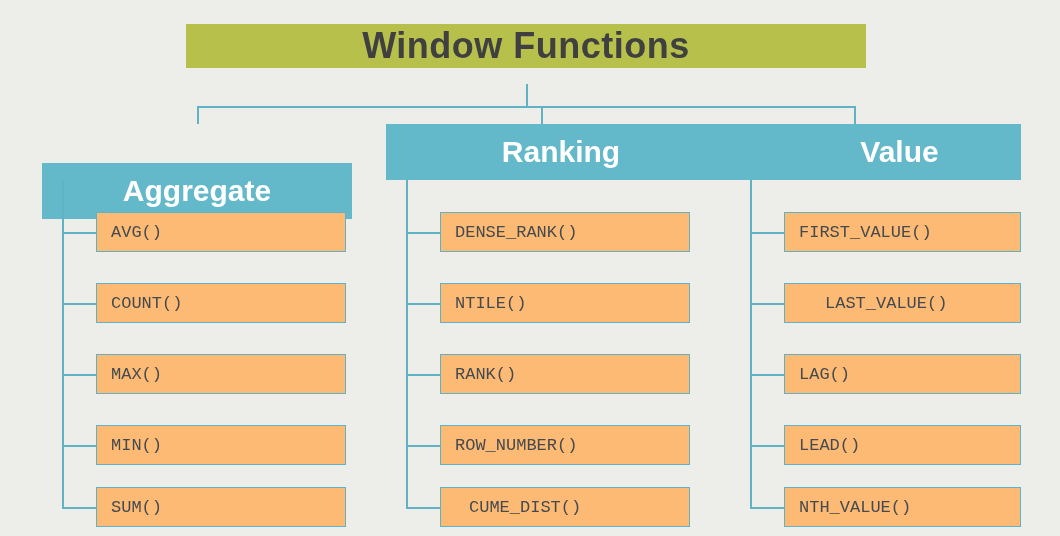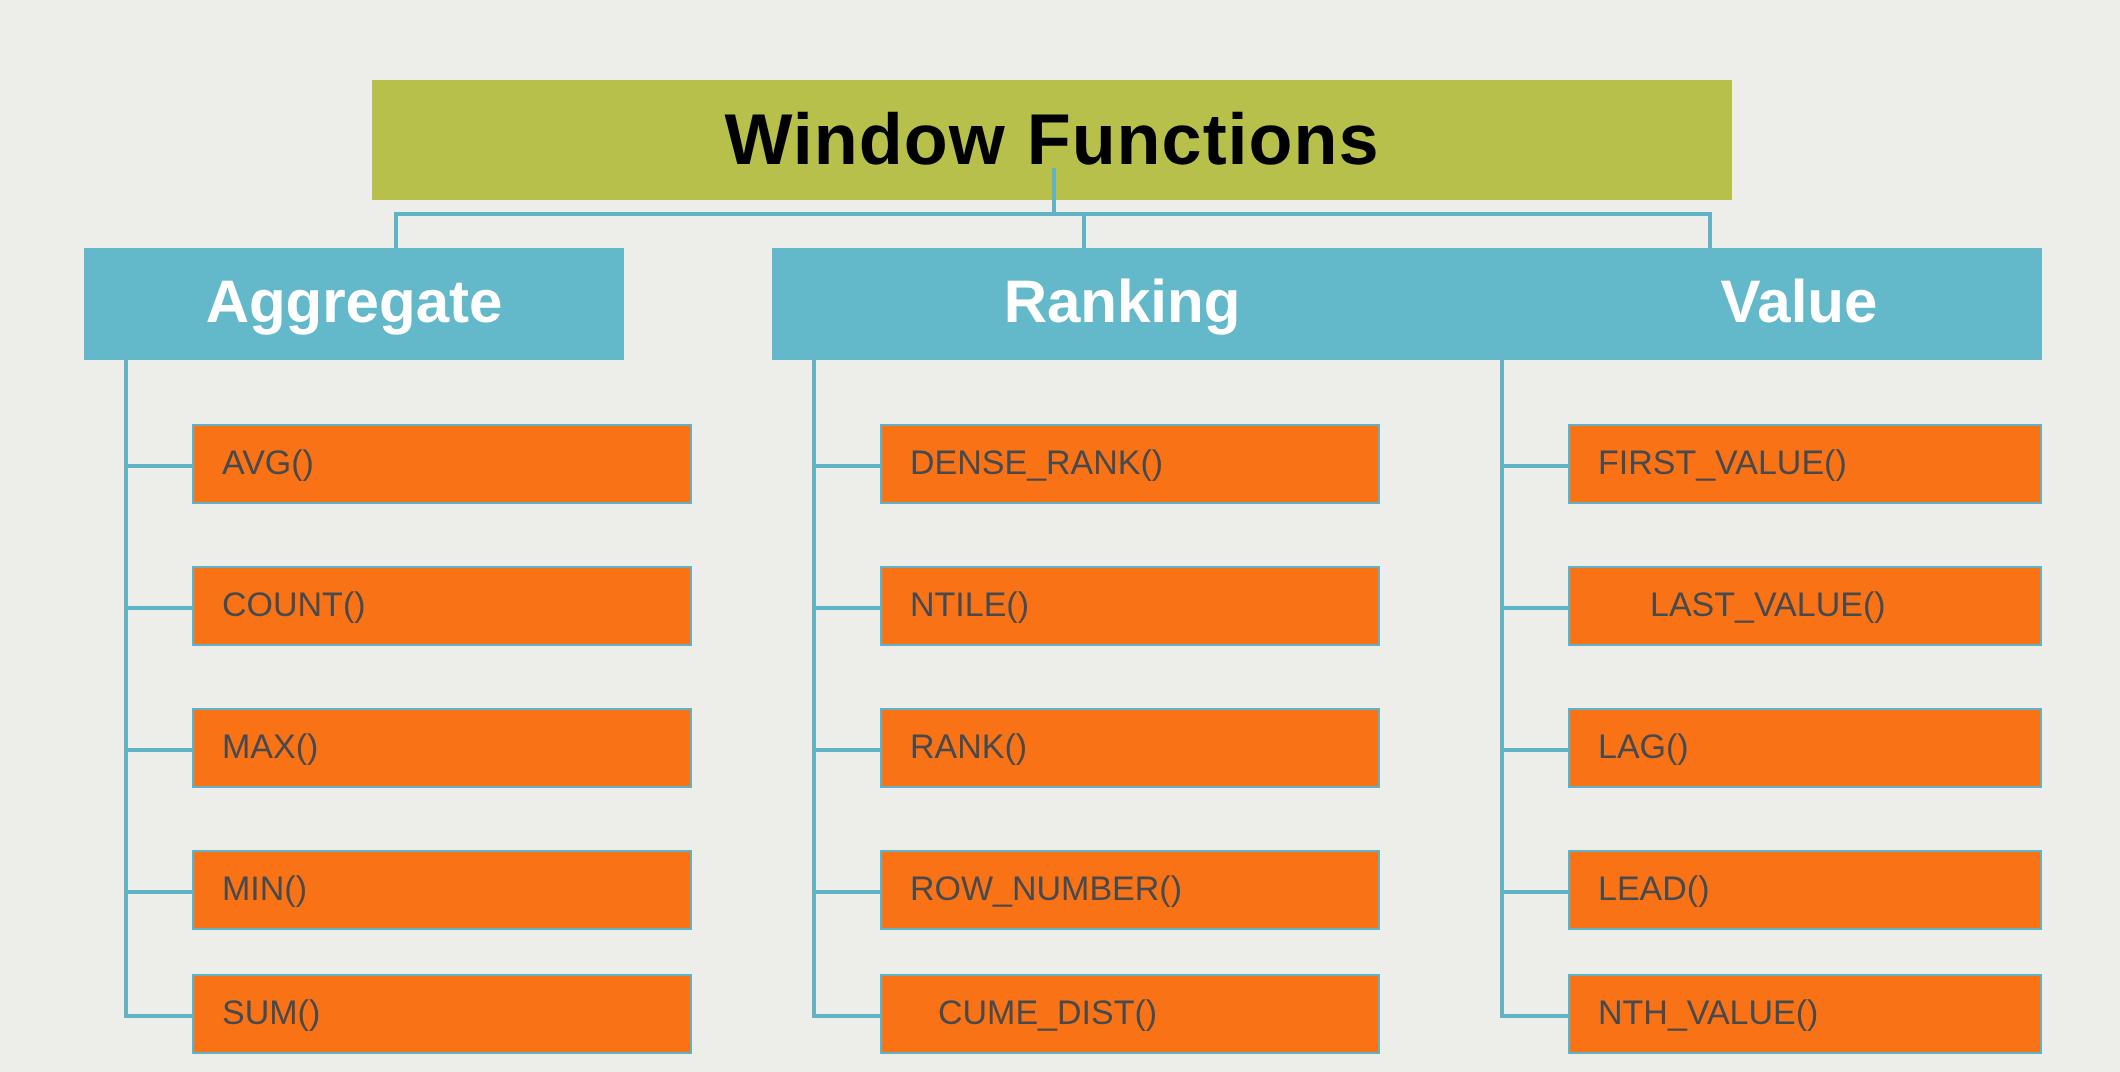--- a/index.html
+++ b/index.html
@@ -4,24 +4,24 @@
   <style>
     * { margin:0; padding:0; box-sizing:border-box; }
     body {
       width:1060px; height:536px;
       background:#ededea;
       font-family:"Segoe UI","Helvetica Neue",Arial,sans-serif;
       position:relative;
     }
     .root-title {
       position:absolute;
-      left:186px; top:40px;
-      width:680px; height:60px;
+      left:186px; top:24px;
+      width:680px; height:44px;
       background:#b7c04b;
-      color:#000000;
+      color:#404040;
       font-size:36px; font-weight:600;
       display:flex; align-items:center; justify-content:center;
       letter-spacing:0.5px;
     }
     .root-stem {
       position:absolute;
       left:526px; top:84px;
       width:2px; height:22px;
       background:#5fb3c4;
     }
@@ -49,30 +49,31 @@
       background:#5fb3c4;
     }
     .branch {
       position:absolute;
       height:2px;
       background:#5fb3c4;
     }
     .leaf {
       position:absolute;
       height:40px;
-      background:#f97316;
+      background:#fdba74;
       border:1px solid #5fb3c4;
       color:#464a4e;
       font-size:17px;
       display:flex; align-items:center;
       padding-left:14px;
+      font-family:Liberation Mono, monospace;
     }
 
     
-    .cat-header.a { left:42px;  width:270px; }
+    .cat-header.a { left:42px;  width:310px;margin-top:39px; }
     .cat-header.b { left:386px; width:350px; }
     .cat-header.c { left:730px; width:291px;padding-left:48px; }
 
     .spine.a { left:62px;  top:180px; height:327px; }
     .spine.b { left:406px; top:180px; height:327px; }
     .spine.c { left:750px; top:180px; height:327px; }
 
     .branch.a { left:62px;  width:34px; }
     .branch.b { left:406px; width:34px; }
     .branch.c { left:750px; width:34px; }

